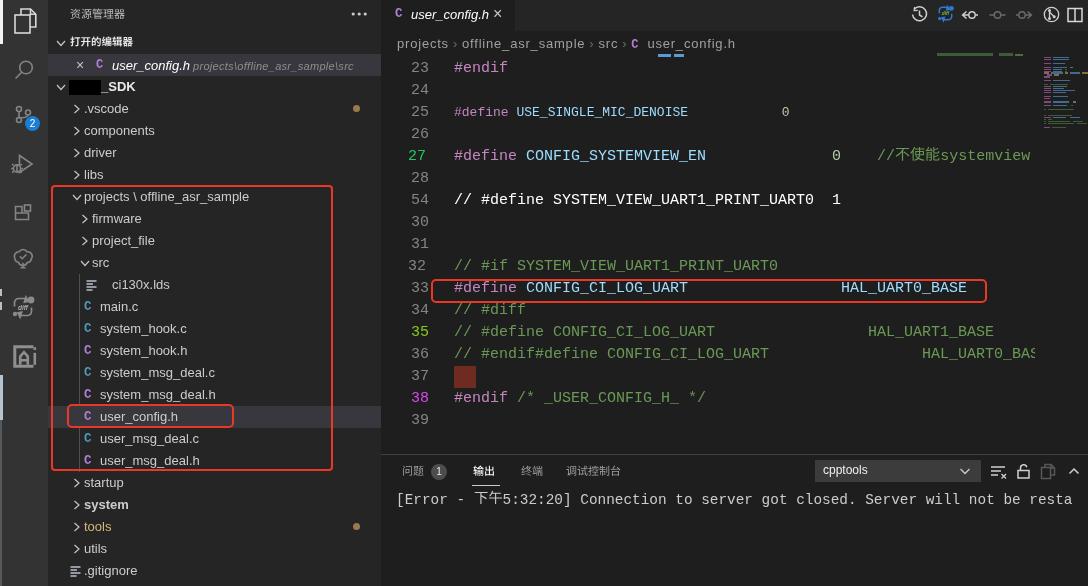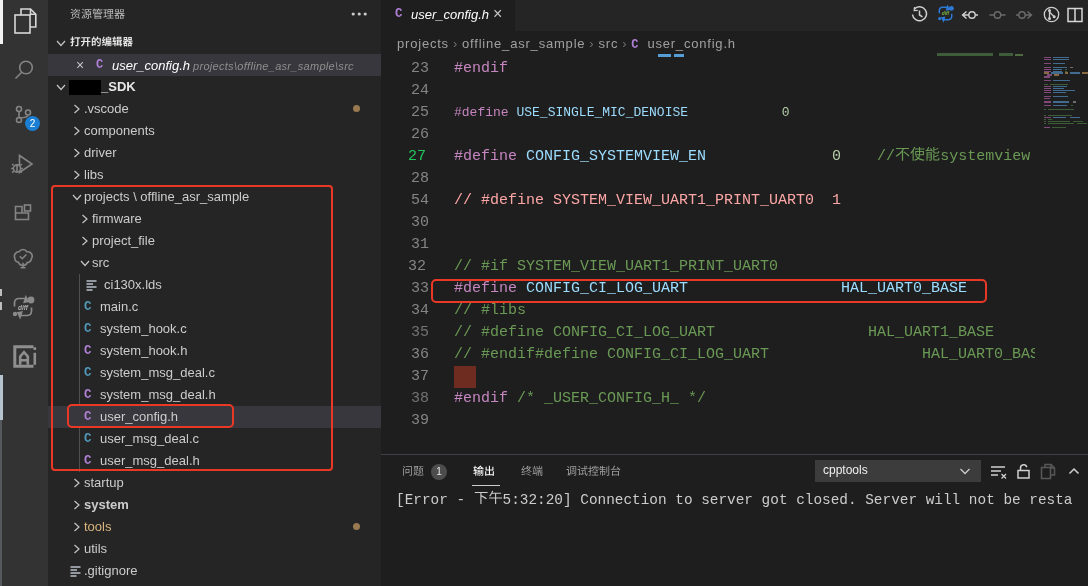--- a/index.html
+++ b/index.html
@@ -197,21 +197,21 @@
     </svg>
   </div>
 <div class="abs" style="left:92px;top:255px;width:260px;height:17px;color:#cccccc;font-size:13px;font-weight:normal;white-space:nowrap">src</div>
 <div class="abs" style="left:85px;top:279px;width:13px;height:13px">
     <svg width="13" height="13" viewBox="0 0 13 13">
       <g stroke="#b9bfc9" stroke-width="1.6">
         <path d="M1.5 2 h10 M1.5 5 h6.5 M1.5 8 h10 M1.5 11 h6"></path>
       </g>
     </svg>
   </div>
-<div class="abs" style="left:104px;top:277px;width:260px;height:17px;color:#cccccc;font-size:13px;font-weight:normal;white-space:nowrap">ci130x.lds</div>
+<div class="abs" style="left:112px;top:277px;width:260px;height:17px;color:#cccccc;font-size:13px;font-weight:normal;white-space:nowrap">ci130x.lds</div>
 <div class="abs" style="left:84px;top:300px;width:14px;height:14px;color:#519aba;font-weight:bold;font-size:12.5px;font-family:'Liberation Mono',monospace">C</div>
 <div class="abs" style="left:100px;top:299px;width:260px;height:17px;color:#cccccc;font-size:13px;font-weight:normal;white-space:nowrap">main.c</div>
 <div class="abs" style="left:84px;top:322px;width:14px;height:14px;color:#519aba;font-weight:bold;font-size:12.5px;font-family:'Liberation Mono',monospace">C</div>
 <div class="abs" style="left:100px;top:321px;width:260px;height:17px;color:#cccccc;font-size:13px;font-weight:normal;white-space:nowrap">system_hook.c</div>
 <div class="abs" style="left:84px;top:344px;width:14px;height:14px;color:#b180d7;font-weight:bold;font-size:12.5px;font-family:'Liberation Mono',monospace">C</div>
 <div class="abs" style="left:100px;top:343px;width:260px;height:17px;color:#cccccc;font-size:13px;font-weight:normal;white-space:nowrap">system_hook.h</div>
 <div class="abs" style="left:84px;top:366px;width:14px;height:14px;color:#519aba;font-weight:bold;font-size:12.5px;font-family:'Liberation Mono',monospace">C</div>
 <div class="abs" style="left:100px;top:365px;width:260px;height:17px;color:#cccccc;font-size:13px;font-weight:normal;white-space:nowrap">system_msg_deal.c</div>
 <div class="abs" style="left:84px;top:388px;width:14px;height:14px;color:#b180d7;font-weight:bold;font-size:12.5px;font-family:'Liberation Mono',monospace">C</div>
 <div class="abs" style="left:100px;top:387px;width:260px;height:17px;color:#cccccc;font-size:13px;font-weight:normal;white-space:nowrap">system_msg_deal.h</div>
@@ -342,35 +342,35 @@
       <div class="abs mono" style="left:24px;top:93px;width:24px;height:22px;line-height:22px;font-size:15px;color:#22c55e;text-align:center">27</div>
       <div class="abs mono" style="left:73px;top:93px;height:22px;line-height:22px;font-size:15px;white-space:nowrap"><span style="color:#c586c0">#define </span><span style="color:#9cdcfe">CONFIG_SYSTEMVIEW_EN</span>&nbsp;&nbsp;&nbsp;&nbsp;&nbsp;&nbsp;&nbsp;&nbsp;&nbsp;&nbsp;&nbsp;&nbsp;&nbsp;&nbsp;<span style="color:#b5cea8">0</span>&nbsp;&nbsp;&nbsp;&nbsp;<span style="color:#6a9955">//</span><span class="cjkc"><svg width="45.0" height="17.2" viewBox="0 0 45.0 17.2" style="overflow:visible">
             <g fill="#6a9955" transform="translate(0,13.50)">
               <path transform="translate(0.00,0) scale(0.015000,-0.015000)" d="M559 478C678 398 828 280 899 203L960 261C885 338 733 450 615 526ZM69 770V693H514C415 522 243 353 44 255C60 238 83 208 95 189C234 262 358 365 459 481V-78H540V584C566 619 589 656 610 693H931V770Z"></path>
               <path transform="translate(15.00,0) scale(0.015000,-0.015000)" d="M599 836V729H321V660H599V562H350V285H594C587 230 572 178 540 131C487 168 444 213 413 265L350 244C387 180 436 126 495 81C449 39 381 4 284 -21C300 -37 321 -66 330 -83C434 -52 506 -10 557 39C658 -22 784 -62 927 -82C937 -60 956 -31 972 -14C828 2 702 37 601 92C641 151 659 216 667 285H929V562H672V660H962V729H672V836ZM420 499H599V394L598 349H420ZM672 499H857V349H671L672 394ZM278 842C219 690 122 542 21 446C34 428 55 389 63 372C101 410 138 454 173 503V-84H245V612C284 679 320 749 348 820Z"></path>
               <path transform="translate(30.00,0) scale(0.015000,-0.015000)" d="M333 746C356 715 380 678 400 642L195 634C226 691 258 760 285 822L208 841C187 778 151 694 116 631L40 628L46 555C150 561 294 568 435 577C446 555 455 535 461 517L526 546C504 608 448 701 395 770ZM383 420V334H170V420ZM100 484V-79H170V125H383V8C383 -5 380 -9 367 -9C352 -10 310 -10 263 -8C273 -28 284 -57 288 -77C351 -77 394 -76 422 -65C449 -53 457 -32 457 7V484ZM170 275H383V184H170ZM858 765C801 735 711 699 626 670V838H551V506C551 423 576 401 673 401C692 401 823 401 845 401C925 401 947 433 956 556C935 561 904 572 888 585C884 486 877 469 838 469C810 469 700 469 680 469C634 469 626 475 626 507V610C722 638 829 673 908 709ZM870 319C812 282 716 243 625 213V373H551V35C551 -49 577 -71 675 -71C696 -71 831 -71 853 -71C937 -71 959 -35 968 99C947 104 918 116 900 128C896 15 889 -4 847 -4C817 -4 704 -4 682 -4C634 -4 625 2 625 35V151C726 179 841 218 919 263Z"></path>
             </g>
           </svg></span><span style="color:#6a9955">systemview</span></div>
       <div class="abs mono" style="left:24px;top:115px;width:24px;height:22px;line-height:22px;font-size:15px;color:#858585;text-align:right">28</div>
       <div class="abs mono" style="left:24px;top:137px;width:24px;height:22px;line-height:22px;font-size:15px;color:#858585;text-align:right">54</div>
-      <div class="abs mono" style="left:73px;top:137px;height:22px;line-height:22px;font-size:15px;white-space:nowrap"><span style="color:#fca5a5">// #define SYSTEM_VIEW_UART1_PRINT_UART0&nbsp;&nbsp;1</span></div>
+      <div class="abs mono" style="left:73px;top:137px;height:22px;line-height:22px;font-size:15px;white-space:nowrap"><span style="color:#ffffff">// #define SYSTEM_VIEW_UART1_PRINT_UART0&nbsp;&nbsp;1</span></div>
       <div class="abs mono" style="left:24px;top:159px;width:24px;height:22px;line-height:22px;font-size:15px;color:#858585;text-align:right">30</div>
       <div class="abs mono" style="left:24px;top:181px;width:24px;height:22px;line-height:22px;font-size:15px;color:#858585;text-align:right">31</div>
       <div class="abs mono" style="left:24px;top:203px;width:24px;height:22px;line-height:22px;font-size:15px;color:#858585;text-align:center">32</div>
       <div class="abs mono" style="left:73px;top:203px;height:22px;line-height:22px;font-size:15px;white-space:nowrap"><span style="color:#6a9955">// #if SYSTEM_VIEW_UART1_PRINT_UART0</span></div>
       <div class="abs mono" style="left:24px;top:225px;width:24px;height:22px;line-height:22px;font-size:15px;color:#858585;text-align:right">33</div>
       <div class="abs mono" style="left:73px;top:225px;height:22px;line-height:22px;font-size:15px;white-space:nowrap"><span style="color:#c586c0">#define </span><span style="color:#9cdcfe">CONFIG_CI_LOG_UART</span>&nbsp;&nbsp;&nbsp;&nbsp;&nbsp;&nbsp;&nbsp;&nbsp;&nbsp;&nbsp;&nbsp;&nbsp;&nbsp;&nbsp;&nbsp;&nbsp;&nbsp;<span style="color:#9cdcfe">HAL_UART0_BASE</span></div>
       <div class="abs mono" style="left:24px;top:247px;width:24px;height:22px;line-height:22px;font-size:15px;color:#858585;text-align:right">34</div>
-      <div class="abs mono" style="left:73px;top:247px;height:22px;line-height:22px;font-size:15px;white-space:nowrap"><span style="color:#6a9955">// #libs</span></div>
-      <div class="abs mono" style="left:24px;top:269px;width:24px;height:22px;line-height:22px;font-size:15px;color:#737373;text-align:right">35</div>
+      <div class="abs mono" style="left:73px;top:247px;height:22px;line-height:22px;font-size:15px;white-space:nowrap"><span style="color:#6a9955">// #diff</span></div>
+      <div class="abs mono" style="left:24px;top:269px;width:24px;height:22px;line-height:22px;font-size:15px;color:#84cc16;text-align:right">35</div>
       <div class="abs mono" style="left:73px;top:269px;height:22px;line-height:22px;font-size:15px;white-space:nowrap"><span style="color:#6a9955">// #define CONFIG_CI_LOG_UART&nbsp;&nbsp;&nbsp;&nbsp;&nbsp;&nbsp;&nbsp;&nbsp;&nbsp;&nbsp;&nbsp;&nbsp;&nbsp;&nbsp;&nbsp;&nbsp;&nbsp;HAL_UART1_BASE</span></div>
       <div class="abs mono" style="left:24px;top:291px;width:24px;height:22px;line-height:22px;font-size:15px;color:#858585;text-align:right">36</div>
       <div class="abs mono" style="left:73px;top:291px;height:22px;line-height:22px;font-size:15px;white-space:nowrap"><span style="color:#6a9955">// #endif#define CONFIG_CI_LOG_UART&nbsp;&nbsp;&nbsp;&nbsp;&nbsp;&nbsp;&nbsp;&nbsp;&nbsp;&nbsp;&nbsp;&nbsp;&nbsp;&nbsp;&nbsp;&nbsp;&nbsp;HAL_UART0_BASE</span></div>
       <div class="abs mono" style="left:24px;top:313px;width:24px;height:22px;line-height:22px;font-size:15px;color:#858585;text-align:right">37</div>
-      <div class="abs mono" style="left:24px;top:335px;width:24px;height:22px;line-height:22px;font-size:15px;color:#737373;text-align:right">38</div>
+      <div class="abs mono" style="left:24px;top:335px;width:24px;height:22px;line-height:22px;font-size:15px;color:#d946ef;text-align:right">38</div>
       <div class="abs mono" style="left:73px;top:335px;height:22px;line-height:22px;font-size:15px;white-space:nowrap"><span style="color:#c586c0">#endif </span><span style="color:#6a9955">/* _USER_CONFIG_H_ */</span></div>
       <div class="abs mono" style="left:24px;top:357px;width:24px;height:22px;line-height:22px;font-size:15px;color:#858585;text-align:right">39</div>
       <div class="abs" style="left:73px;top:313px;width:22px;height:22px;background:#6e2b20"></div>
       <div class="abs" style="left:277px;top:1px;width:13px;height:3px;background:#569cd6"></div>
       <div class="abs" style="left:293px;top:1px;width:10px;height:3px;background:#569cd6"></div>
       <div class="abs" style="left:556px;top:0px;width:56px;height:3px;background:#3f5c3a"></div>
       <div class="abs" style="left:618px;top:0px;width:14px;height:3px;background:#3f5c3a"></div>
       <div class="abs" style="left:634px;top:1px;width:8px;height:2px;background:#4e6b42"></div>
     </div>
   </div>

